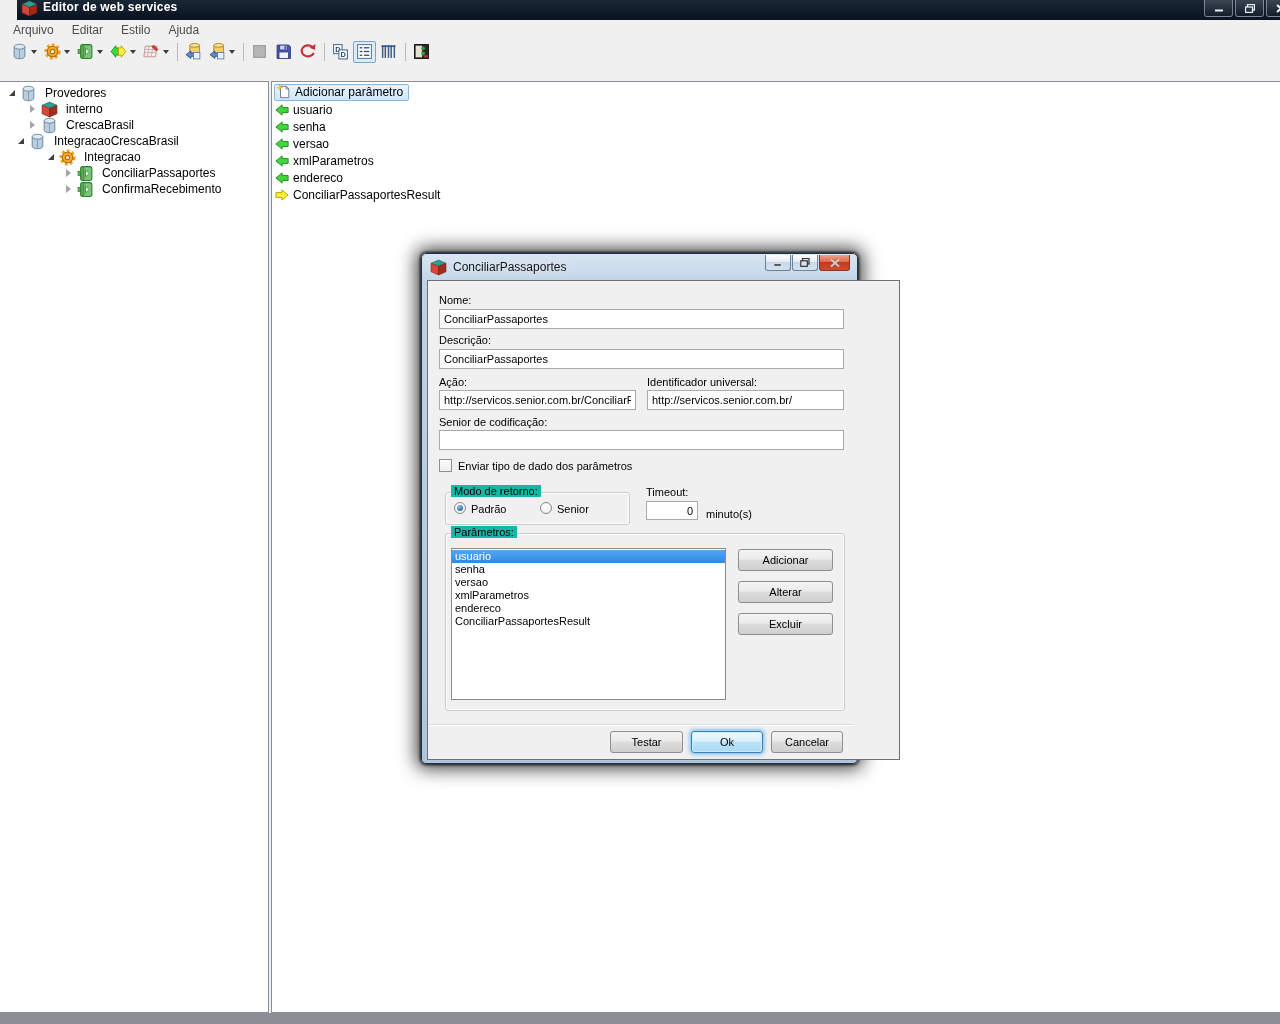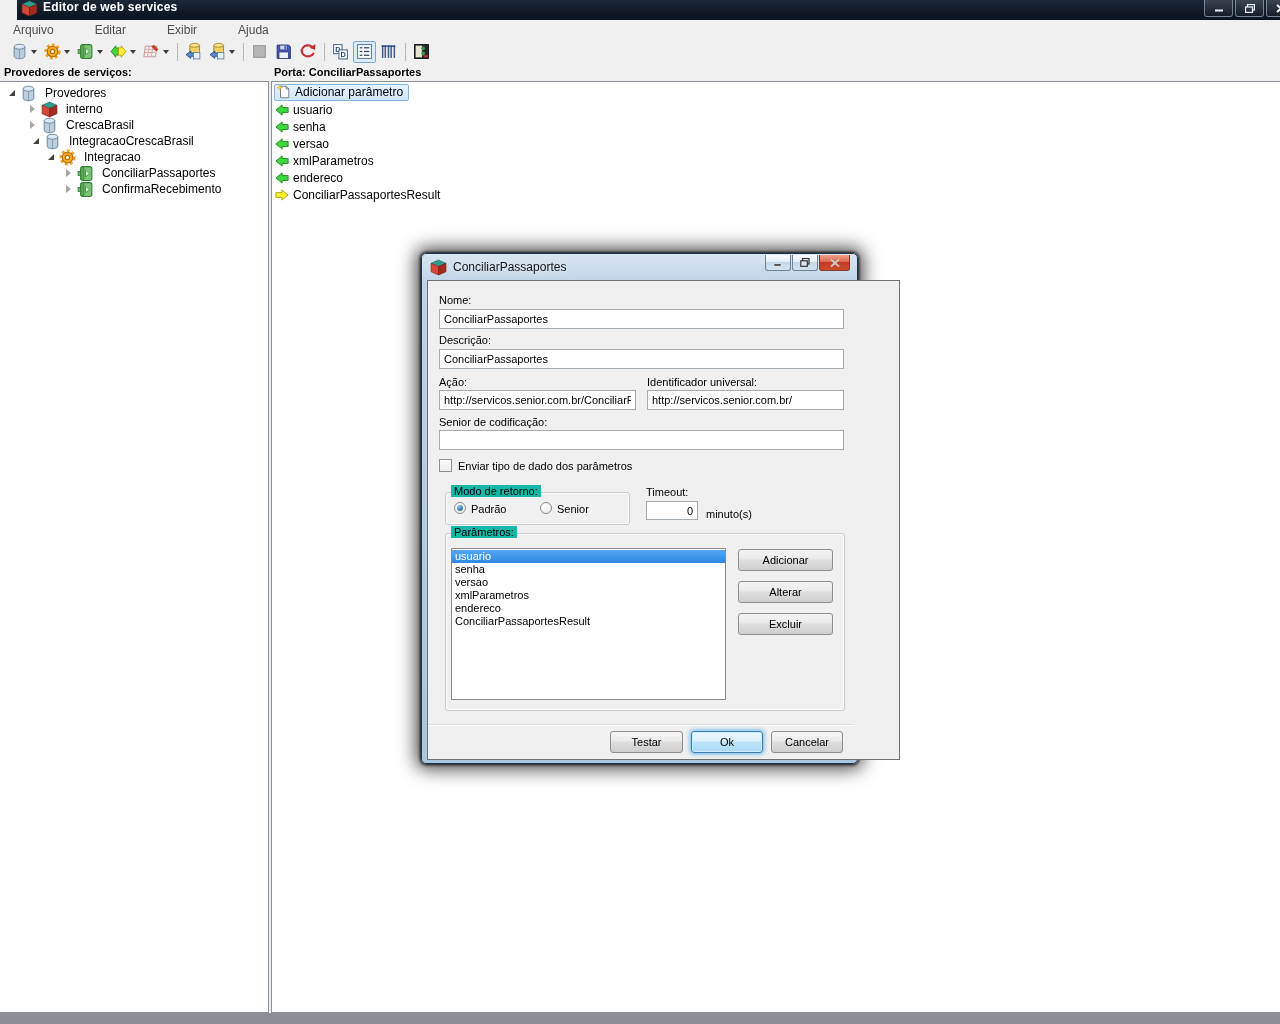--- a/index.html
+++ b/index.html
@@ -13,21 +13,21 @@
   .titlebar .app-ic { margin:0 5px 0 4px; }
   .titlebar .ttl { color:#fff; font-size:12px; font-weight:bold; letter-spacing:.2px; }
   .capbtns { position:absolute; right:2px; top:0; display:flex; gap:2px; }
   .capbtn { width:29px; height:17px; border:1px solid rgba(190,205,220,.55); border-top:none;
     border-radius:0 0 3px 3px; background:linear-gradient(rgba(255,255,255,.14),rgba(255,255,255,.03));
     display:flex; align-items:center; justify-content:center; }
   .capbtn svg { display:block; }
 
   
   .menubar { position:absolute; left:0; top:20px; width:1280px; height:19px; background:#f0f0f0;
-    display:flex; align-items:center; padding-left:4px;gap:23px; }
+    display:flex; align-items:center; padding-left:4px; }
   .menu-item { font-size:12px; color:#4d4d4d; padding:2px 9px; }
 
   
   .toolbar { position:absolute; left:0; top:39px; width:1280px; height:25px; background:#f0f0f0;
     display:flex; align-items:center; padding-left:8px; }
   .tbtn { height:22px; display:flex; align-items:center; padding:0 2px; margin-right:1px; border:1px solid transparent; }
   .tbtn.pressed { background:#dcebf7; border:1px solid #7ba7cc; border-radius:2px; }
   .tbtn .drop { width:0; height:0; border-left:3px solid transparent; border-right:3px solid transparent;
     border-top:4px solid #3c3c3c; margin-left:3px; }
   .tsep { width:1px; height:18px; background:#b9b9b9; margin:0 4px; }
@@ -235,21 +235,21 @@
           <svg width="10" height="9">
             <use href="#g-close"></use>
           </svg>
         </div>
     </div>
   </div>
 
   <div class="menubar">
     <span class="menu-item">Arquivo</span>
     <span class="menu-item">Editar</span>
-    <span class="menu-item">Exibir</span>
+    <span class="menu-item">Estilo</span>
     <span class="menu-item">Ajuda</span>
   </div>
 
   <div class="toolbar">
     <div class="tbtn">
         <svg class="ic16">
           <use href="#i-db"></use>
         </svg>
         <span class="drop"></span>
       </div>
@@ -322,24 +322,20 @@
         </svg>
       </div>
     <div class="tsep"></div>
     <div class="tbtn">
         <svg class="ic16">
           <use href="#i-exit"></use>
         </svg>
       </div>
   </div>
 
-  <div class="pane-headers">
-    <span class="ph-left">Provedores de serviços:</span>
-    <span class="ph-right">Porta: ConciliarPassaportes</span>
-  </div>
 
   <div class="tree-panel">
     <div class="tree-row" style="padding-left:6px">
       <span class="tri">
           <span class="tri-exp"></span>
         </span>
       <svg class="ic16">
           <use href="#i-db"></use>
         </svg>
       <span class="lbl">Provedores</span>
@@ -355,21 +351,21 @@
     </div>
     <div class="tree-row" style="padding-left:27px">
       <span class="tri">
           <span class="tri-colv"></span>
         </span>
       <svg class="ic16">
           <use href="#i-db"></use>
         </svg>
       <span class="lbl">CrescaBrasil</span>
     </div>
-    <div class="tree-row" style="padding-left:30px">
+    <div class="tree-row" style="padding-left:15px">
       <span class="tri">
           <span class="tri-exp"></span>
         </span>
       <svg class="ic16">
           <use href="#i-db"></use>
         </svg>
       <span class="lbl">IntegracaoCrescaBrasil</span>
     </div>
     <div class="tree-row" style="padding-left:45px">
       <span class="tri">

